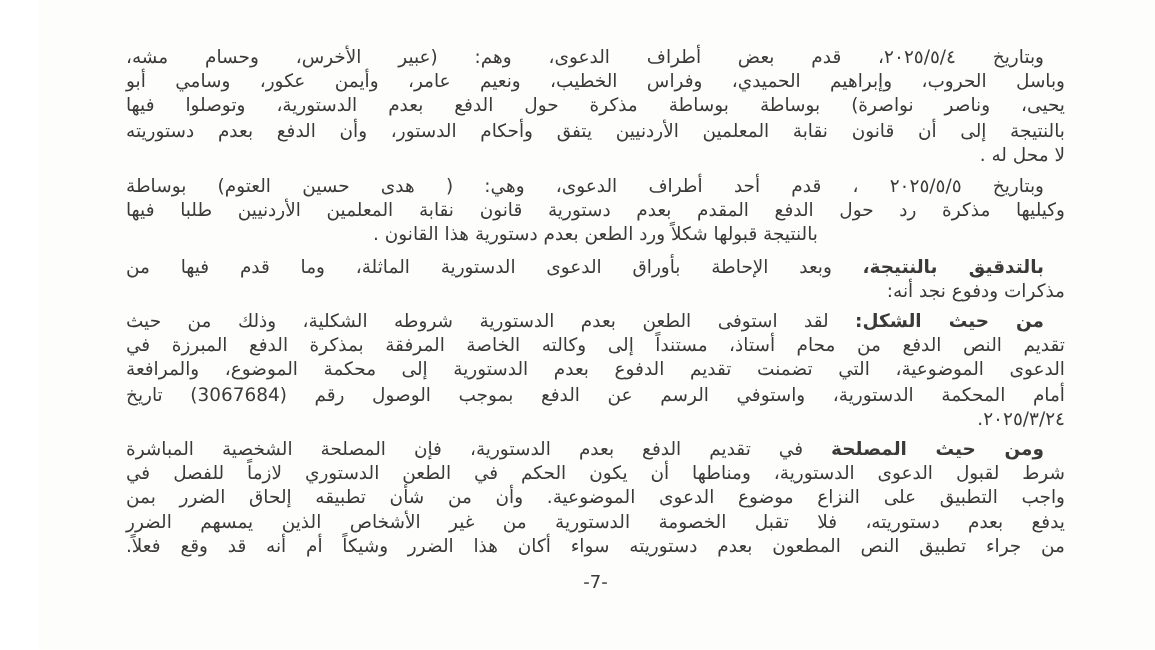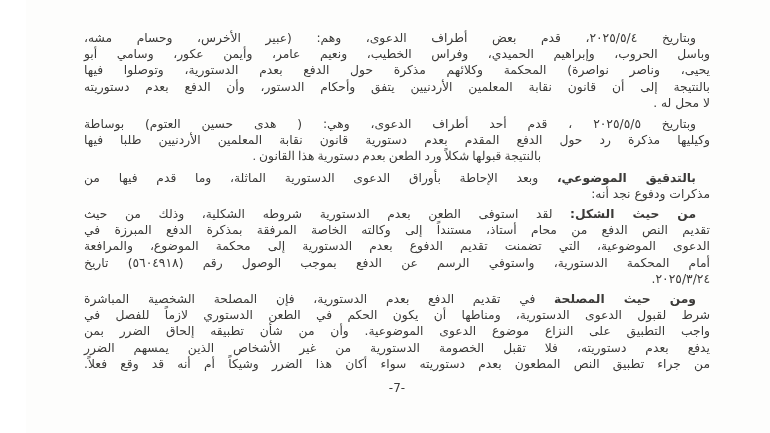--- a/index.html
+++ b/index.html
@@ -20,60 +20,60 @@
   .ln {
     font-size: 12.3px;
     line-height: 16.2px;
     text-align: justify;
     text-align-last: justify;
     -moz-text-align-last: justify;
     white-space: normal;
   }
   .ln.ind { text-indent: 14px; }
   .ln.end-right { text-align-last: right; -moz-text-align-last: right; }
-  .ln.end-center { text-align-last: center; font-family: Liberation Serif, serif; -moz-text-align-last: center; }
+  .ln.end-center { text-align-last: center; -moz-text-align-last: center; }
   .lead { font-weight: bold; }
   .footer {
     margin-top: 9px;
     text-align: center;
     text-align-last: center;
     font-size: 12px;
     color: #3b3a38;
     direction: ltr;
   }
 </style>
 </head>
 <body>
 
 <div class="page">
 
   <div class="para">
     <div class="ln ind">وبتاريخ ٢٠٢٥/٥/٤، قدم بعض أطراف الدعوى، وهم: (عبير الأخرس، وحسام مشه،</div>
     <div class="ln">وباسل الحروب، وإبراهيم الحميدي، وفراس الخطيب، ونعيم عامر، وأيمن عكور، وسامي أبو</div>
-    <div class="ln">يحيى، وناصر نواصرة) المحكمة وكلائهم مذكرة حول الدفع بعدم الدستورية، وتوصلوا فيها</div>
+    <div class="ln">يحيى، وناصر نواصرة) بوساطة بوساطة مذكرة حول الدفع بعدم الدستورية، وتوصلوا فيها</div>
     <div class="ln">بالنتيجة إلى أن قانون نقابة المعلمين الأردنيين يتفق وأحكام الدستور، وأن الدفع بعدم دستوريته</div>
     <div class="ln end-right">لا محل له .</div>
   </div>
 
   <div class="para">
     <div class="ln ind">وبتاريخ ٢٠٢٥/٥/٥ ، قدم أحد أطراف الدعوى، وهي: ( هدى حسين العتوم) بوساطة</div>
     <div class="ln">وكيليها مذكرة رد حول الدفع المقدم بعدم دستورية قانون نقابة المعلمين الأردنيين طلبا فيها</div>
     <div class="ln end-center">بالنتيجة قبولها شكلاً ورد الطعن بعدم دستورية هذا القانون .</div>
   </div>
 
   <div class="para tight">
-    <div class="ln ind"><span class="lead">بالتدقيق الموضوعي،</span><span> وبعد الإحاطة بأوراق الدعوى الدستورية الماثلة، وما قدم فيها من</span></div>
+    <div class="ln ind"><span class="lead">بالتدقيق بالنتيجة،</span><span> وبعد الإحاطة بأوراق الدعوى الدستورية الماثلة، وما قدم فيها من</span></div>
     <div class="ln end-right">مذكرات ودفوع نجد أنه:</div>
   </div>
 
   <div class="para tight">
     <div class="ln ind"><span class="lead">من حيث الشكل:</span><span> لقد استوفى الطعن بعدم الدستورية شروطه الشكلية، وذلك من حيث</span></div>
     <div class="ln">تقديم النص الدفع من محام أستاذ، مستنداً إلى وكالته الخاصة المرفقة بمذكرة الدفع المبرزة في</div>
     <div class="ln">الدعوى الموضوعية، التي تضمنت تقديم الدفوع بعدم الدستورية إلى محكمة الموضوع، والمرافعة</div>
-    <div class="ln">أمام المحكمة الدستورية، واستوفي الرسم عن الدفع بموجب الوصول رقم (٥٦٠٤٩١٨) تاريخ</div>
+    <div class="ln">أمام المحكمة الدستورية، واستوفي الرسم عن الدفع بموجب الوصول رقم (3067684) تاريخ</div>
     <div class="ln end-right">٢٠٢٥/٣/٢٤.</div>
   </div>
 
   <div class="para">
     <div class="ln ind"><span class="lead">ومن حيث المصلحة</span><span> في تقديم الدفع بعدم الدستورية، فإن المصلحة الشخصية المباشرة</span></div>
     <div class="ln">شرط لقبول الدعوى الدستورية، ومناطها أن يكون الحكم في الطعن الدستوري لازماً للفصل في</div>
     <div class="ln">واجب التطبيق على النزاع موضوع الدعوى الموضوعية. وأن من شأن تطبيقه إلحاق الضرر بمن</div>
     <div class="ln">يدفع بعدم دستوريته، فلا تقبل الخصومة الدستورية من غير الأشخاص الذين يمسهم الضرر</div>
     <div class="ln">من جراء تطبيق النص المطعون بعدم دستوريته سواء أكان هذا الضرر وشيكاً أم أنه قد وقع فعلاً.</div>
   </div>

